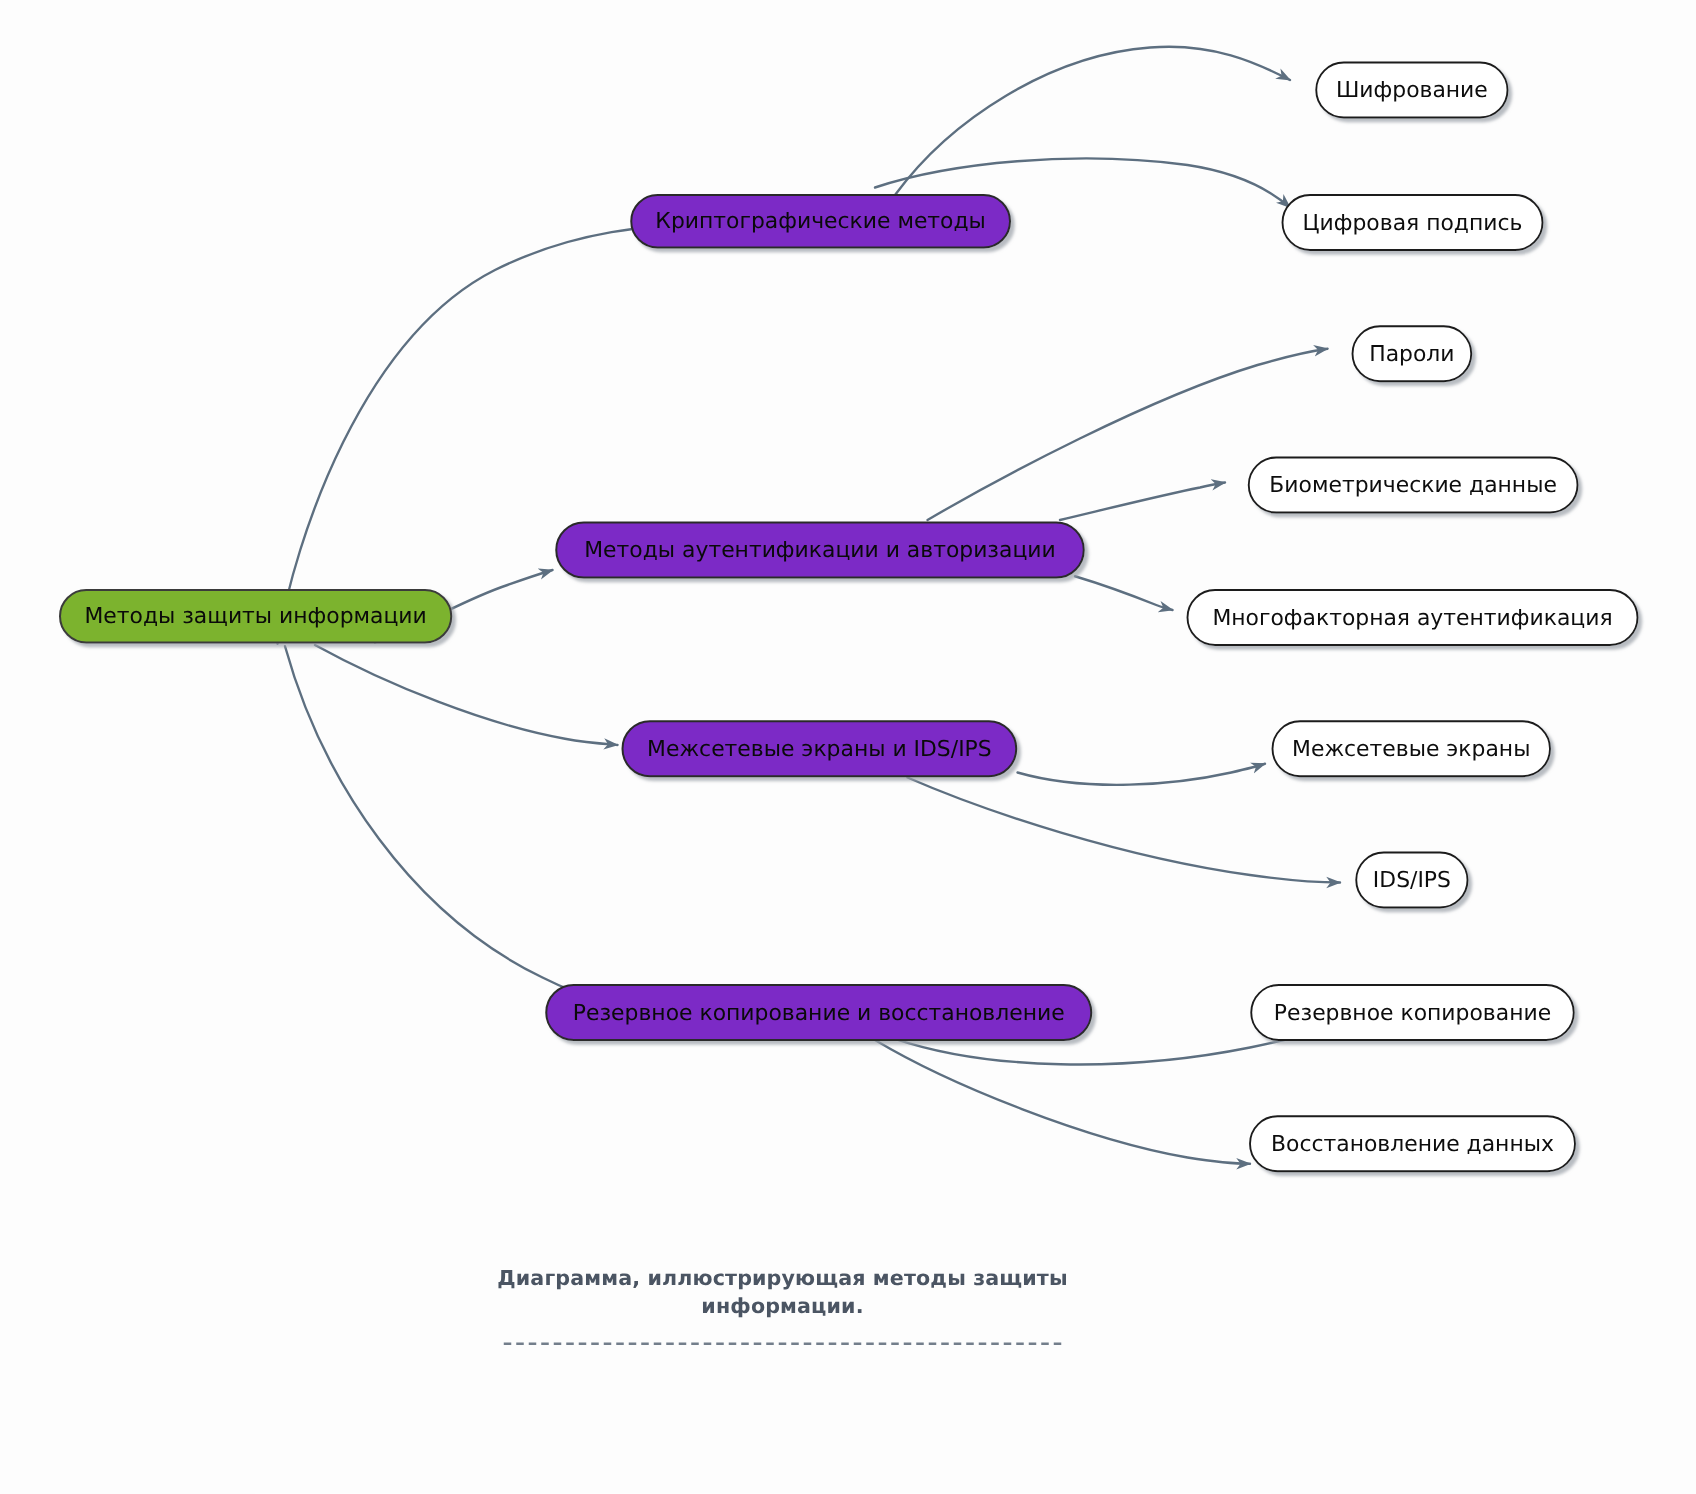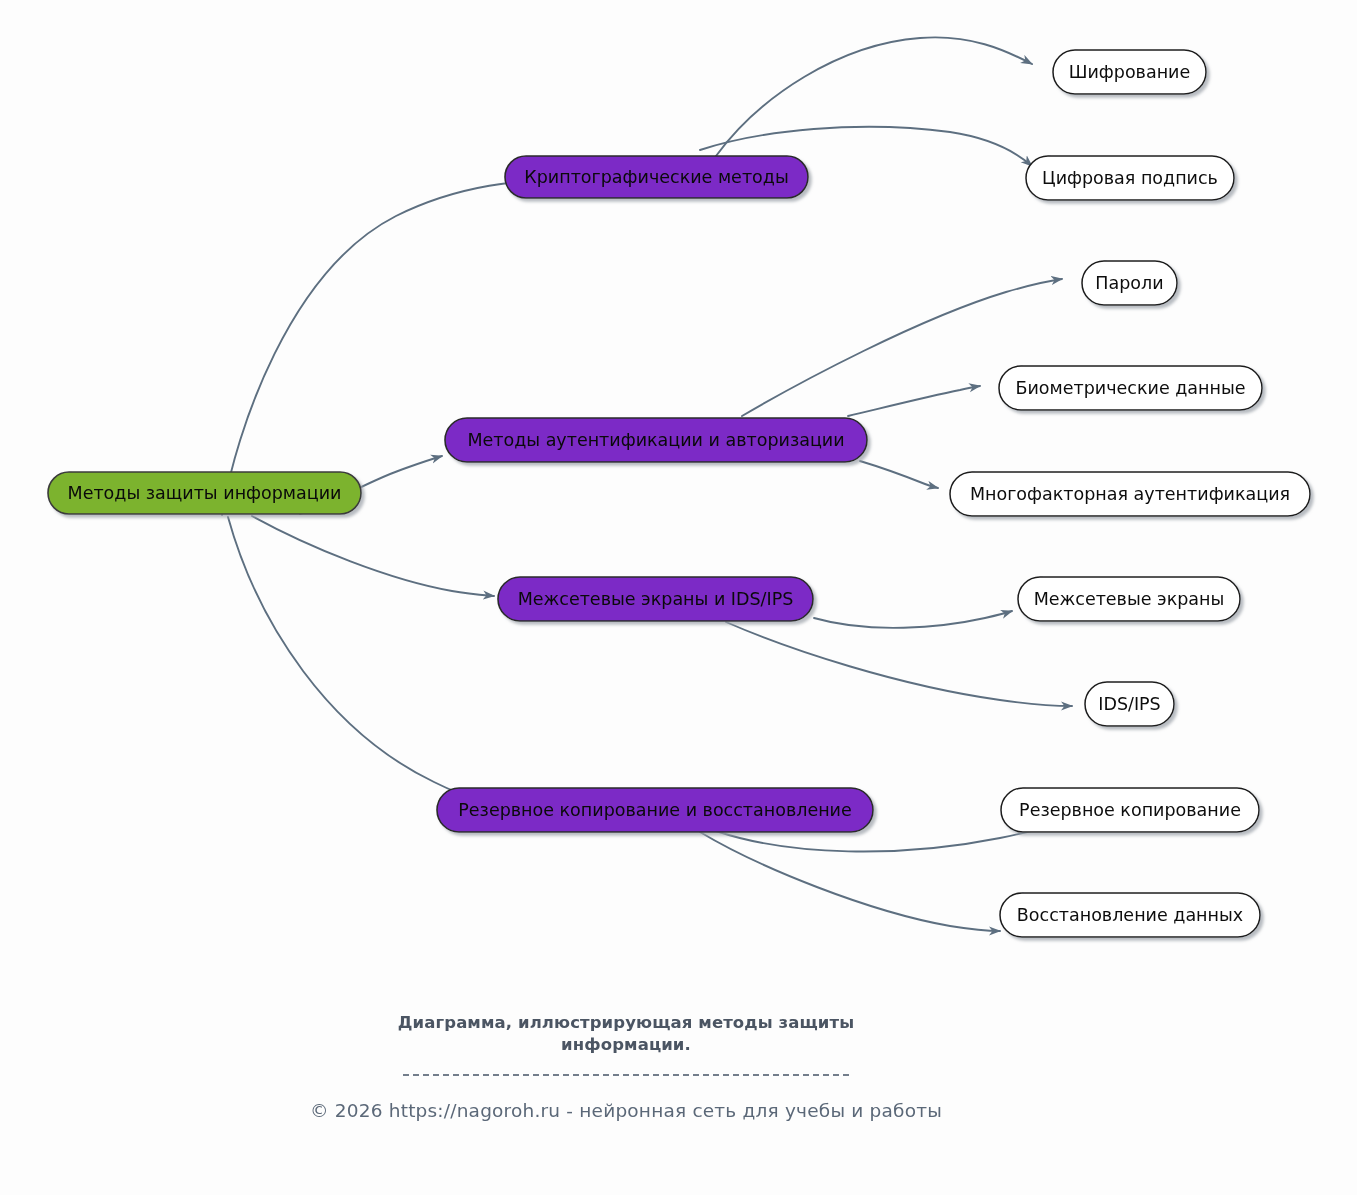--- a/index.html
+++ b/index.html
@@ -181,16 +181,15 @@
         <g>
           <rect x="1000" y="893" width="260" height="44" rx="22" ry="22" filter="url(#nodeshadow)" class="node-shape-leaf"></rect>
           <text class="node-label node-label-leaf" x="1130" y="916">Восстановление данных</text>
         </g>
       </g>
   </svg>
 
   <div class="footer-block">
     <div class="caption">Диаграмма, иллюстрирующая методы защиты информации.</div>
     <div class="divider"></div>
-    <div class="copyright">© 2026 https://nagoroh.ru - нейронная сеть для учебы и работы</div>
   </div>
 
 </div>
 
 </body></html>

